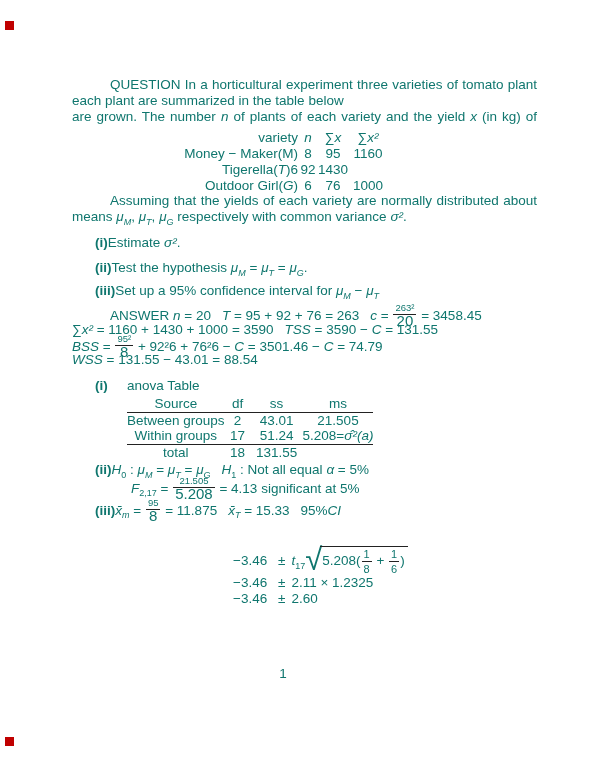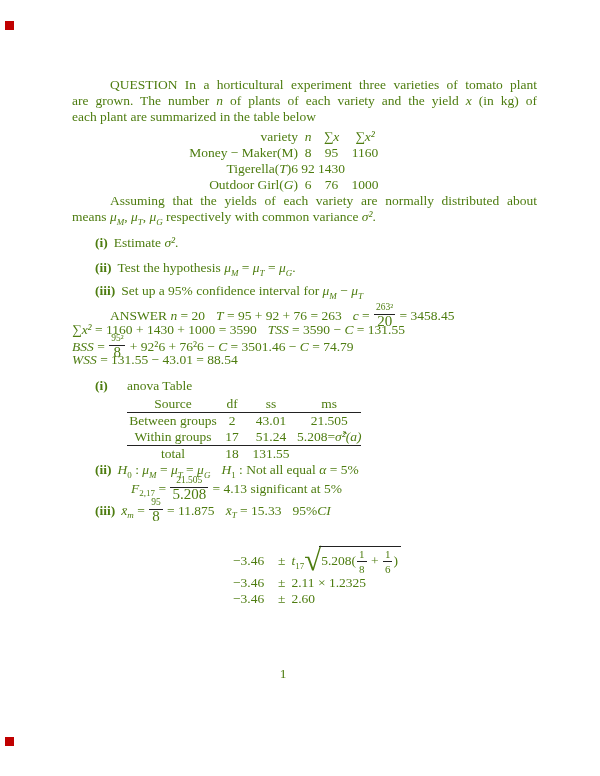--- a/index.html
+++ b/index.html
@@ -1,30 +1,30 @@
 <!DOCTYPE html>
 <html><head>
 <meta charset="utf-8">
 <style>
   html,body { margin:0; padding:0; background:#ffffff; }
   .page {
     position:relative; width:567px; height:776px; background:#ffffff;
-    font-family:Liberation Serif, serif;
-    font-size:13.5px; color:#4d7c0f; overflow:hidden;
+    font-family:Liberation Sans, sans-serif;
+    font-size:13.5px; color:#0f766e; overflow:hidden;
   }
   .abs { position:absolute; }
   .ln { line-height:16px; }
   .just { text-align:justify; text-align-last:justify; }
   .indent { text-indent:38px; }
   i, .it { font-style:italic; }
   b { font-weight:bold; }
   sub { font-size:9px; line-height:0; letter-spacing:0; }
   sub.it { font-style:italic; }
   .ml { margin-left:11px; }
-  .ml2 { margin-left:6px; }
+  .ml2 { margin-left:0; }
   
   .frac { display:inline-block; text-align:center; vertical-align:-6px; line-height:1; margin:0 1px; }
   .frac .num { display:block; font-size:9.5px; line-height:9.5px; padding:0 2px 1px 2px; }
   .frac .den { display:block; font-size:15px; line-height:10px; border-top:1px solid #222; padding:1px 2px 0 2px; }
   
   .frac.big { vertical-align:-8px; }
   .frac.big .num { font-size:11px; line-height:11px; }
   .frac.big .den { font-size:11px; line-height:12px; }
   
   .sqrt { display:inline-block; white-space:nowrap; }
@@ -48,22 +48,22 @@
 </head>
 <body>
 
 <div class="page">
 
   <div class="marker" style="left: 5px; top: 21px; background: rgb(192, 0, 0);"></div>
   <div class="marker" style="left: 5px; top: 737px; background: rgb(192, 0, 0);"></div>
 
   <div class="abs" style="left:72px; top:77px; width:465px;">
     <div class="ln just indent"><span>QUESTION In a horticultural experiment three varieties of tomato plant</span></div>
+    <div class="ln"><span>each plant are summarized in the table below</span></div>
     <div class="ln just"><span>are grown. The number </span><i>n</i><span> of plants of each variety and the yield </span><i>x</i><span> (in kg) of</span></div>
-    <div class="ln"><span>each plant are summarized in the table below</span></div>
   </div>
 
   <table class="t1 abs" style="left:133px; top:129px;">
     <colgroup>
         <col style="width:165px">
         <col style="width:20px">
         <col style="width:26px">
         <col style="width:40px">
       </colgroup>
     <tbody>

